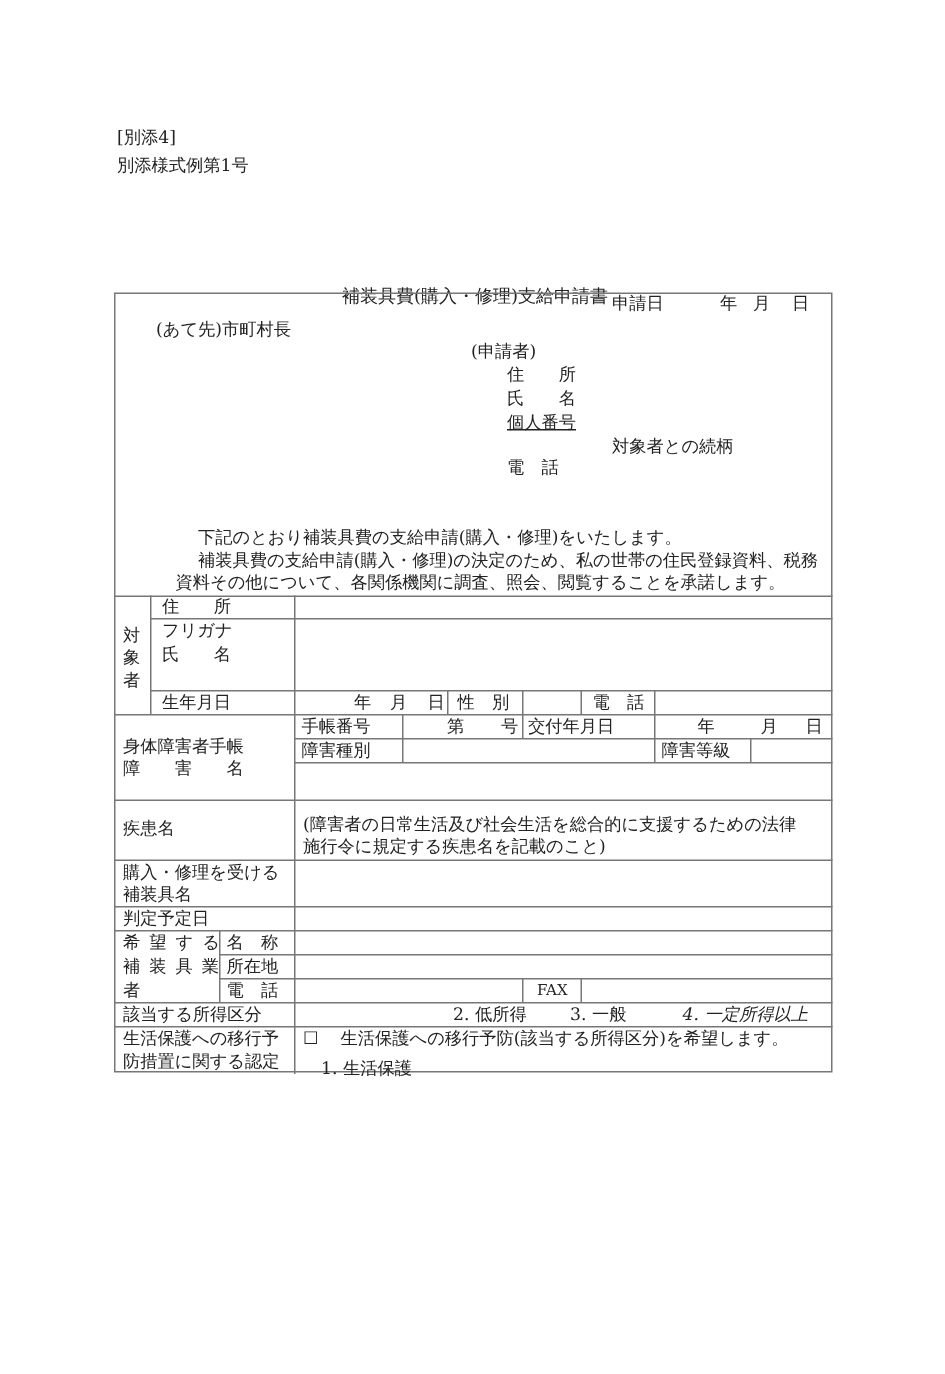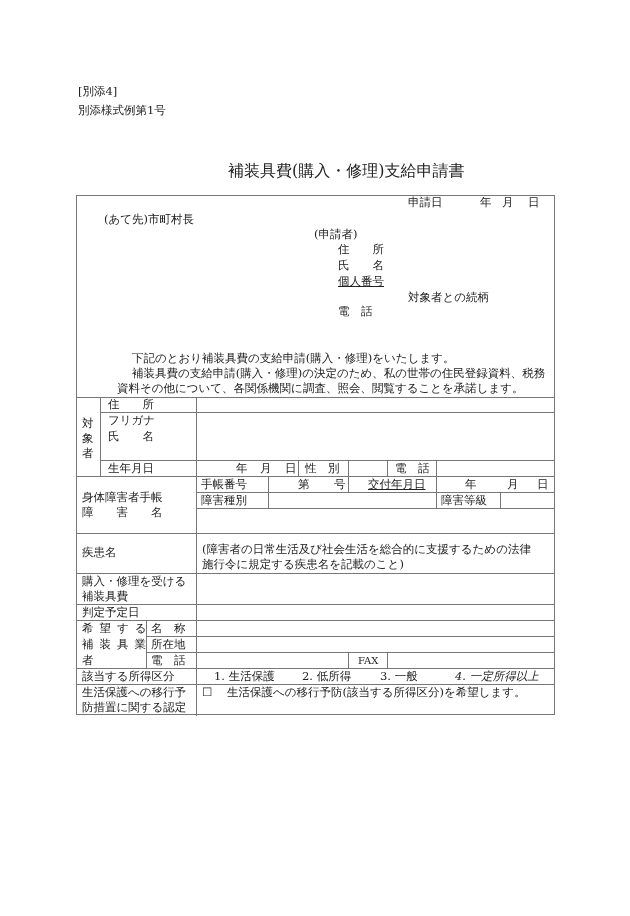--- a/index.html
+++ b/index.html
@@ -10,21 +10,21 @@
   }
   .abs { position: absolute; white-space: nowrap; line-height: 1; }
   .outer {
     position: absolute; left: 76px; top: 195px; width: 479px; height: 520px;
     border: 1px solid #777; box-sizing: border-box;
   }
   .hl { position: absolute; height: 0; border-top: 1px solid #777; }
   .vl { position: absolute; width: 0; border-left: 1px solid #777; }
   .u { text-decoration: underline; }
   .sp2 { letter-spacing: 6px; }
-  .title { font-size: 16px; }
+  .title { font-size: 12px; margin-top: 28px; }
 </style>
 </head>
 <body>
 
 <div class="abs" style="left:78px;top:86px;">[別添4]</div>
 <div class="abs" style="left:78px;top:105px;">別添様式例第1号</div>
 <div class="abs title" style="left:228px;top:163px;">補装具費(購入・修理)支給申請書</div>
 
 <div class="outer"></div>
 
@@ -91,55 +91,55 @@
 <div class="abs" style="left:305px;top:463px;">性　別</div>
 <div class="abs" style="left:349px;top:461px;width:38px;height:14px;"></div>
 <div class="abs" style="left:395px;top:463px;">電　話</div>
 <div class="abs" style="left:437px;top:461px;width:118px;height:14px;"></div>
 
 <div class="abs" style="left:82px;top:492px;">身体障害者手帳</div>
 <div class="abs" style="left:82px;top:507px;">障　　害　　名</div>
 <div class="abs" style="left:201px;top:479px;">手帳番号</div>
 <div class="abs" style="left:298px;top:479px;">第</div>
 <div class="abs" style="left:334px;top:479px;">号</div>
-<div class="abs" style="left:368px;top:479px;text-decoration:underline;">交付年月日</div>
+<div class="abs" style="left:352px;top:479px;">交付年月日</div>
 <div class="abs" style="left:465px;top:479px;">年</div>
 <div class="abs" style="left:507px;top:479px;">月</div>
 <div class="abs" style="left:537px;top:479px;">日</div>
 <div class="abs" style="left:201px;top:495px;">障害種別</div>
 <div class="abs" style="left:269px;top:493px;width:167px;height:14px;"></div>
 <div class="abs" style="left:441px;top:495px;">障害等級</div>
 <div class="abs" style="left:501px;top:493px;width:54px;height:14px;"></div>
 <div class="abs" style="left:197px;top:509px;width:358px;height:24px;"></div>
 
 <div class="abs" style="left:82px;top:547px;">疾患名</div>
 <div class="abs" style="left:202px;top:544px;">(障害者の日常生活及び社会生活を総合的に支援するための法律</div>
 <div class="abs" style="left:202px;top:559px;">施行令に規定する疾患名を記載のこと)</div>
 
 <div class="abs" style="left:82px;top:576px;">購入・修理を受ける</div>
-<div class="abs" style="left:82px;top:591px;">補装具費</div>
+<div class="abs" style="left:82px;top:591px;">補装具名</div>
 <div class="abs" style="left:197px;top:574px;width:358px;height:30px;"></div>
 
 <div class="abs" style="left:82px;top:607px;">判定予定日</div>
 <div class="abs" style="left:197px;top:605px;width:358px;height:15px;"></div>
 
 <div class="abs sp2" style="left:82px;top:623px;">希望する</div>
 <div class="abs sp2" style="left:82px;top:639px;">補装具業</div>
 <div class="abs" style="left:82px;top:655px;">者</div>
 <div class="abs" style="left:151px;top:623px;">名　称</div>
 <div class="abs" style="left:197px;top:621px;width:358px;height:15px;"></div>
 <div class="abs" style="left:151px;top:639px;">所在地</div>
 <div class="abs" style="left:197px;top:637px;width:358px;height:15px;"></div>
 <div class="abs" style="left:151px;top:655px;">電　話</div>
 <div class="abs" style="left:197px;top:653px;width:151px;height:15px;"></div>
 <div class="abs" style="left:358px;top:656px;font-size:10px;">FAX</div>
 <div class="abs" style="left:388px;top:653px;width:167px;height:15px;"></div>
 
 <div class="abs" style="left:82px;top:671px;">該当する所得区分</div>
-<div class="abs" style="left:214px;top:671px;">1. 生活保護</div>
+<div class="abs" style="left:214px;top:707px;">1. 生活保護</div>
 <div class="abs" style="left:302px;top:671px;text-align:center;">2. 低所得</div>
 <div class="abs" style="left:380px;top:671px;">3. 一般</div>
 <div class="abs" style="left:455px;top:671px;font-style:italic;">4. 一定所得以上</div>
 
 <div class="abs" style="left:82px;top:687px;">生活保護への移行予</div>
 <div class="abs" style="left:82px;top:702px;">防措置に関する認定</div>
 <div class="abs" style="left:202px;top:687px;">☐</div>
 <div class="abs" style="left:227px;top:687px;">生活保護への移行予防(該当する所得区分)を希望します。</div>
 
 </body></html>

